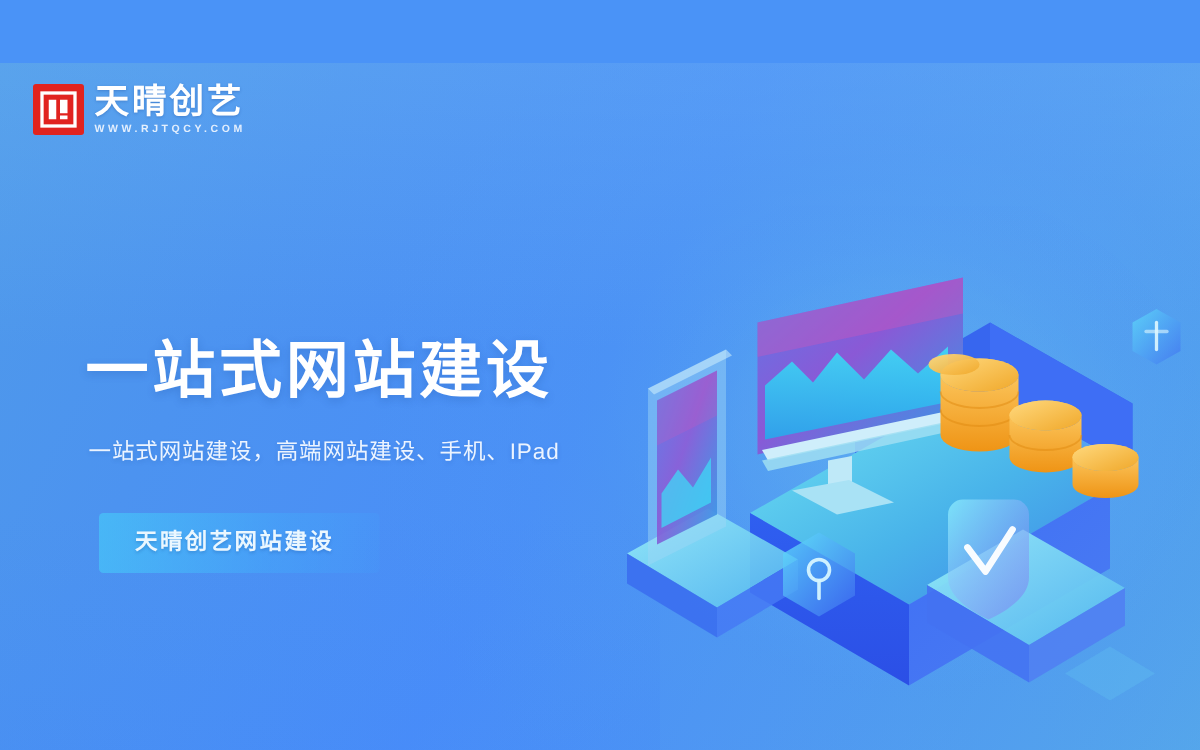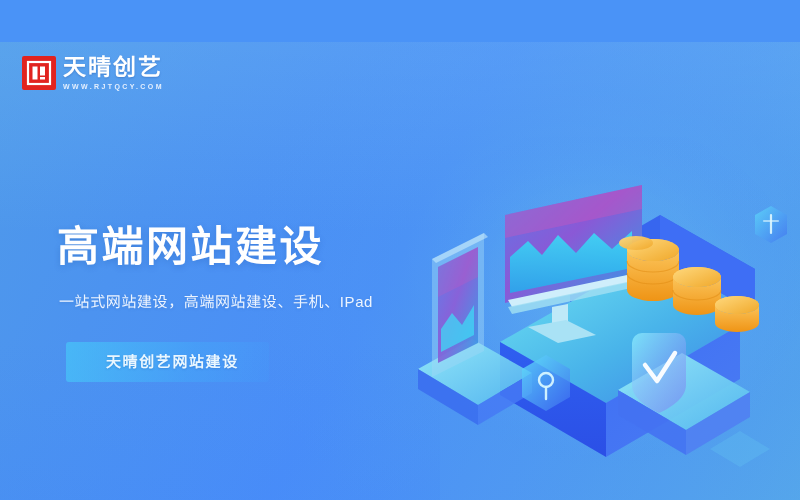--- a/index.html
+++ b/index.html
@@ -126,21 +126,21 @@
     font-weight: 400;
     color: #ecf4ff;
     letter-spacing: 0.6px;
     line-height: 1.4;
     white-space: nowrap;
     text-shadow: 0 1px 3px rgba(25,70,150,0.18);
   }
   .cta {
     display: inline-block;
     margin: 30px 0 0 9px;
-    padding: 12px 30px 13px 40px;
+    padding: 12px 30px 13px 24px;
     border: none;
     border-radius: 3px;
     background: linear-gradient(100deg, rgba(70,205,250,0.62) 0%, rgba(66,175,252,0.40) 62%, rgba(66,160,252,0.18) 100%);
     color: #eaf7ff;
     font-size: 15px;
     font-weight: 700;
     letter-spacing: 1.6px;
     line-height: 1;
     white-space: nowrap;
     cursor: pointer;
@@ -177,21 +177,21 @@
         <rect x="14" y="17" width="5" height="2.5" fill="#ffffff"></rect>
       </svg>
     </div>
     <div class="logo-text-wrap">
       <div class="logo-cn">天晴创艺</div>
       <div class="logo-url">WWW.RJTQCY.COM</div>
     </div>
   </div>
 
   <div class="copy">
-    <h1 class="headline">高端网站建设</h1>
+    <h1 class="headline">一站式网站建设</h1>
     <p class="subline">一站式网站建设，高端网站建设、手机、IPad</p>
     <button class="cta">天晴创艺网站建设</button>
   </div>
 
   <div class="illustration">
     <svg viewBox="0 0 390 330" aria-hidden="true">
       <defs>
         <radialGradient id="glow" cx="50%" cy="47%" r="52%">
           <stop offset="0%" stop-color="#67b5f2" stop-opacity="0.55"></stop>
           <stop offset="55%" stop-color="#5aa6ef" stop-opacity="0.25"></stop>

